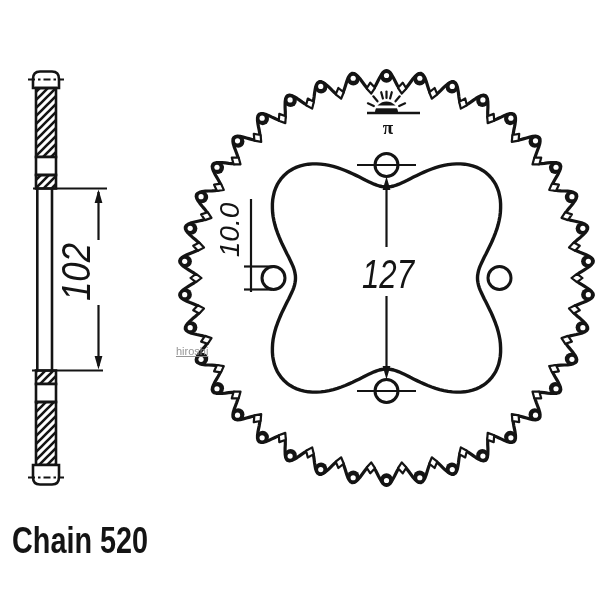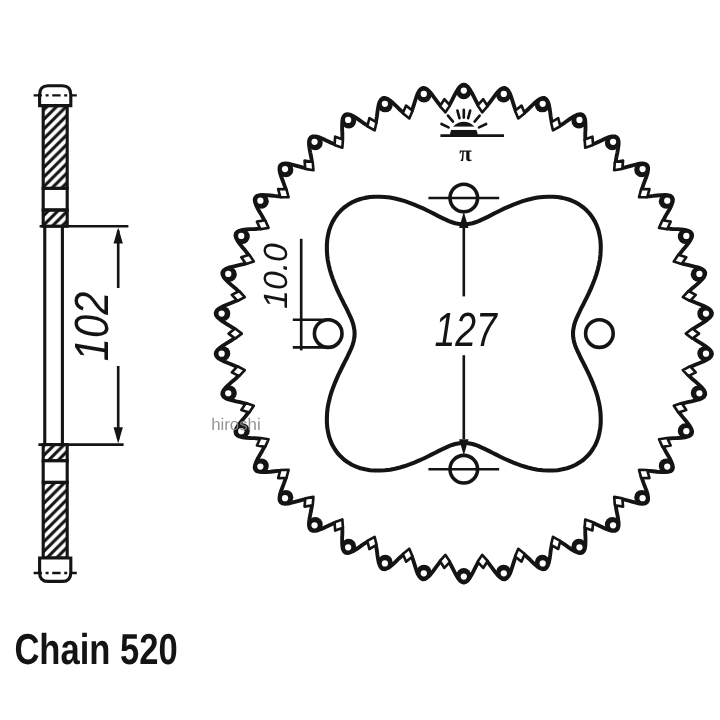--- a/index.html
+++ b/index.html
@@ -2,22 +2,22 @@
 <html><head>
 <meta charset="utf-8">
 <style>
   html,body{margin:0;padding:0;background:#ffffff;}
   #stage{position:relative;width:600px;height:600px;background:#ffffff;overflow:hidden;
          font-family:"Liberation Sans",sans-serif;}
   #stage svg{position:absolute;left:0;top:0;}
   .chain-label{position:absolute;left:12px;top:520px;font-size:36px;font-weight:700;
                color:#141414;letter-spacing:0px;transform:scaleX(0.8);transform-origin:left top;
                white-space:nowrap;}
-  .watermark{position:absolute;left:176px;top:345px;font-size:14px;color:#8a8a8a;
-             opacity:.9;white-space:nowrap;}
+  .watermark{position:absolute;left:176px;top:345px;font-size:11px;color:#8a8a8a;
+             opacity:.9;white-space:nowrap;text-decoration:underline;}
   .dim-text{font-style:italic;fill:#141414;}
 </style>
 </head>
 <body>
 
 <div id="stage">
 
 <svg width="600" height="600" viewBox="0 0 600 600">
   <defs>
     <pattern id="hatch" patternUnits="userSpaceOnUse" width="8" height="8">

